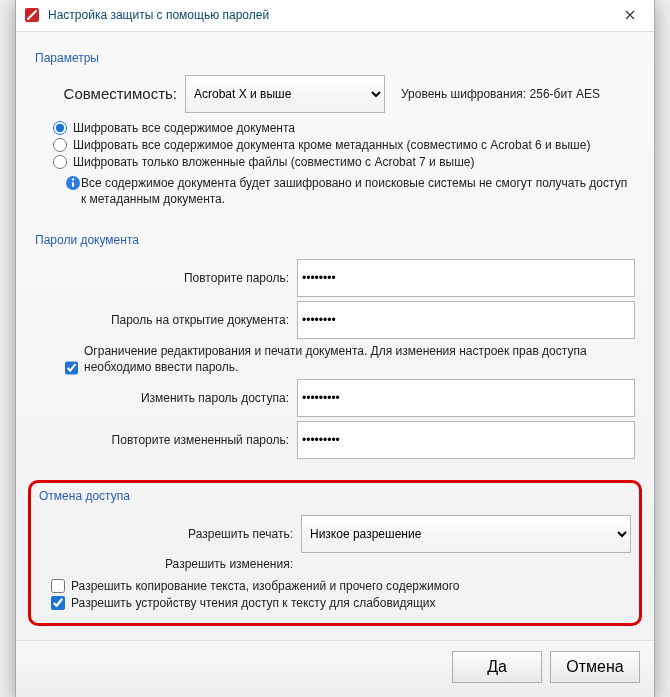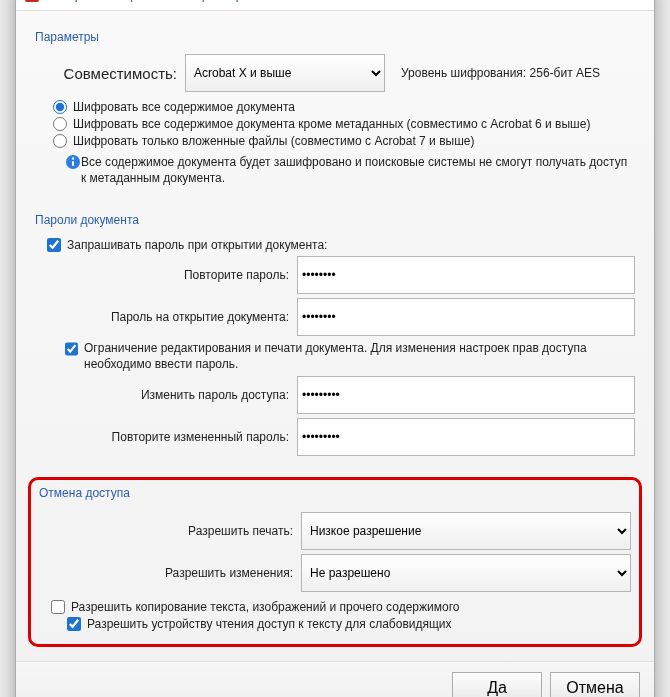--- a/index.html
+++ b/index.html
@@ -10,21 +10,21 @@
   .titlebar .title { font-size: 12px; color: #0c4a6e; flex: 1; }
   .titlebar .close { width: 40px; height: 28px; display: flex; align-items: center; justify-content: center; color: #333; cursor: pointer; }
   .body { padding: 10px 12px 4px 12px; background: linear-gradient(#f9f9f9,#f2f2f2); }
   .group { border: 1px solid transparent; padding: 6px 6px 10px 6px; margin-bottom: 4px; position: relative; }
   .group-title { color: #2a5db0; font-size: 12px; padding: 2px 0 8px 0; }
   .hl { border: 3px solid #d90000; border-radius: 10px; padding: 6px 8px 10px 8px; margin: 6px 0 10px 0; }
   select, input[type=password] { font-size: 12px; height: 38px; border: 1px solid #b5b5b5; background: #fff; padding: 1px 4px; }
   select { background: linear-gradient(#fff,#f0f0f0); }
   .radio-row, .check-row { display: flex; align-items: center; font-size: 12px; margin: 3px 0 3px 18px; color: #222; gap: 6px; }
   .check-row.noindent { margin-left: 0; }
-  .check-row.indent2 { margin-left: 30px; align-items: flex-start; }
+  .check-row.indent2 { margin-left: 30px; align-items: flex-end; }
   .info-row { display: flex; gap: 0; margin: 6px 0 2px 30px; font-size: 12px; color: #222; align-items: flex-start; }
   .info-icon { flex: 0 0 16px; }
   .form-line { display: flex; align-items: center; margin: 4px 0; }
   .form-label { width: 262px; text-align: right; font-size: 12px; color: #222; padding-right: 8px; }
   .form-field { flex: 1; }
   .form-field input, .form-field select { width: 100%; }
   .buttons { display: flex; justify-content: flex-end; gap: 8px; padding: 10px 14px 14px 0; background: linear-gradient(#f7f7f7,#eee); border-top: 1px solid #e0e0e0; }
   button.dlg { min-width: 90px; height: 32px; font-size: 16px; background: linear-gradient(#fdfdfd,#e8e8e8); border: 1px solid #adadad; cursor: pointer; }
   .encryption-info { font-size: 12px; color: #222; margin-left: 16px; white-space: nowrap; }
   input[type=radio], input[type=checkbox] { accent-color: #1e73d2; margin:0; width:14px; height:14px; }
@@ -88,24 +88,20 @@
               <circle cx="8" cy="4.5" r="1.2" fill="#fff"></circle>
             </svg>
         </span>
         <span class="multi">Все содержимое документа будет зашифровано и поисковые системы не смогут получать доступ к метаданным документа.</span>
       </div>
     </div>
 
     <div class="group">
       <div class="group-title">Пароли документа</div>
 
-      <label class="check-row noindent" style="margin-left:12px">
-        <input type="checkbox" checked="" style="">
-        <span>Запрашивать пароль при открытии документа:</span>
-      </label>
 
       <div class="form-line">
         <div class="form-label">Повторите пароль:</div>
         <div class="form-field"><input type="password" value="••••••••" style=""></div>
       </div>
       <div class="form-line">
         <div class="form-label">Пароль на открытие документа:</div>
         <div class="form-field"><input type="password" value="••••••••" style=""></div>
       </div>
 
@@ -128,30 +124,27 @@
       <div class="group-title" style="padding-top:0">Отмена доступа</div>
 
       <div class="form-line">
         <div class="form-label">Разрешить печать:</div>
         <div class="form-field">
           <select><option>Низкое разрешение</option></select>
         </div>
       </div>
       <div class="form-line">
         <div class="form-label">Разрешить изменения:</div>
-        <div class="form-field">
-          <select><option>Не разрешено</option></select>
-        </div>
       </div>
 
       <label class="check-row noindent" style="margin-left:12px; margin-top:8px">
         <input type="checkbox" style="">
         <span>Разрешить копирование текста, изображений и прочего содержимого</span>
       </label>
-      <label class="check-row noindent" style="margin-left:28px">
+      <label class="check-row noindent" style="margin-left:12px">
         <input type="checkbox" checked="" style="">
         <span>Разрешить устройству чтения доступ к тексту для слабовидящих</span>
       </label>
     </div>
 
   </div>
 
   <div class="buttons">
     <button class="dlg">Да</button>
     <button class="dlg">Отмена</button>

